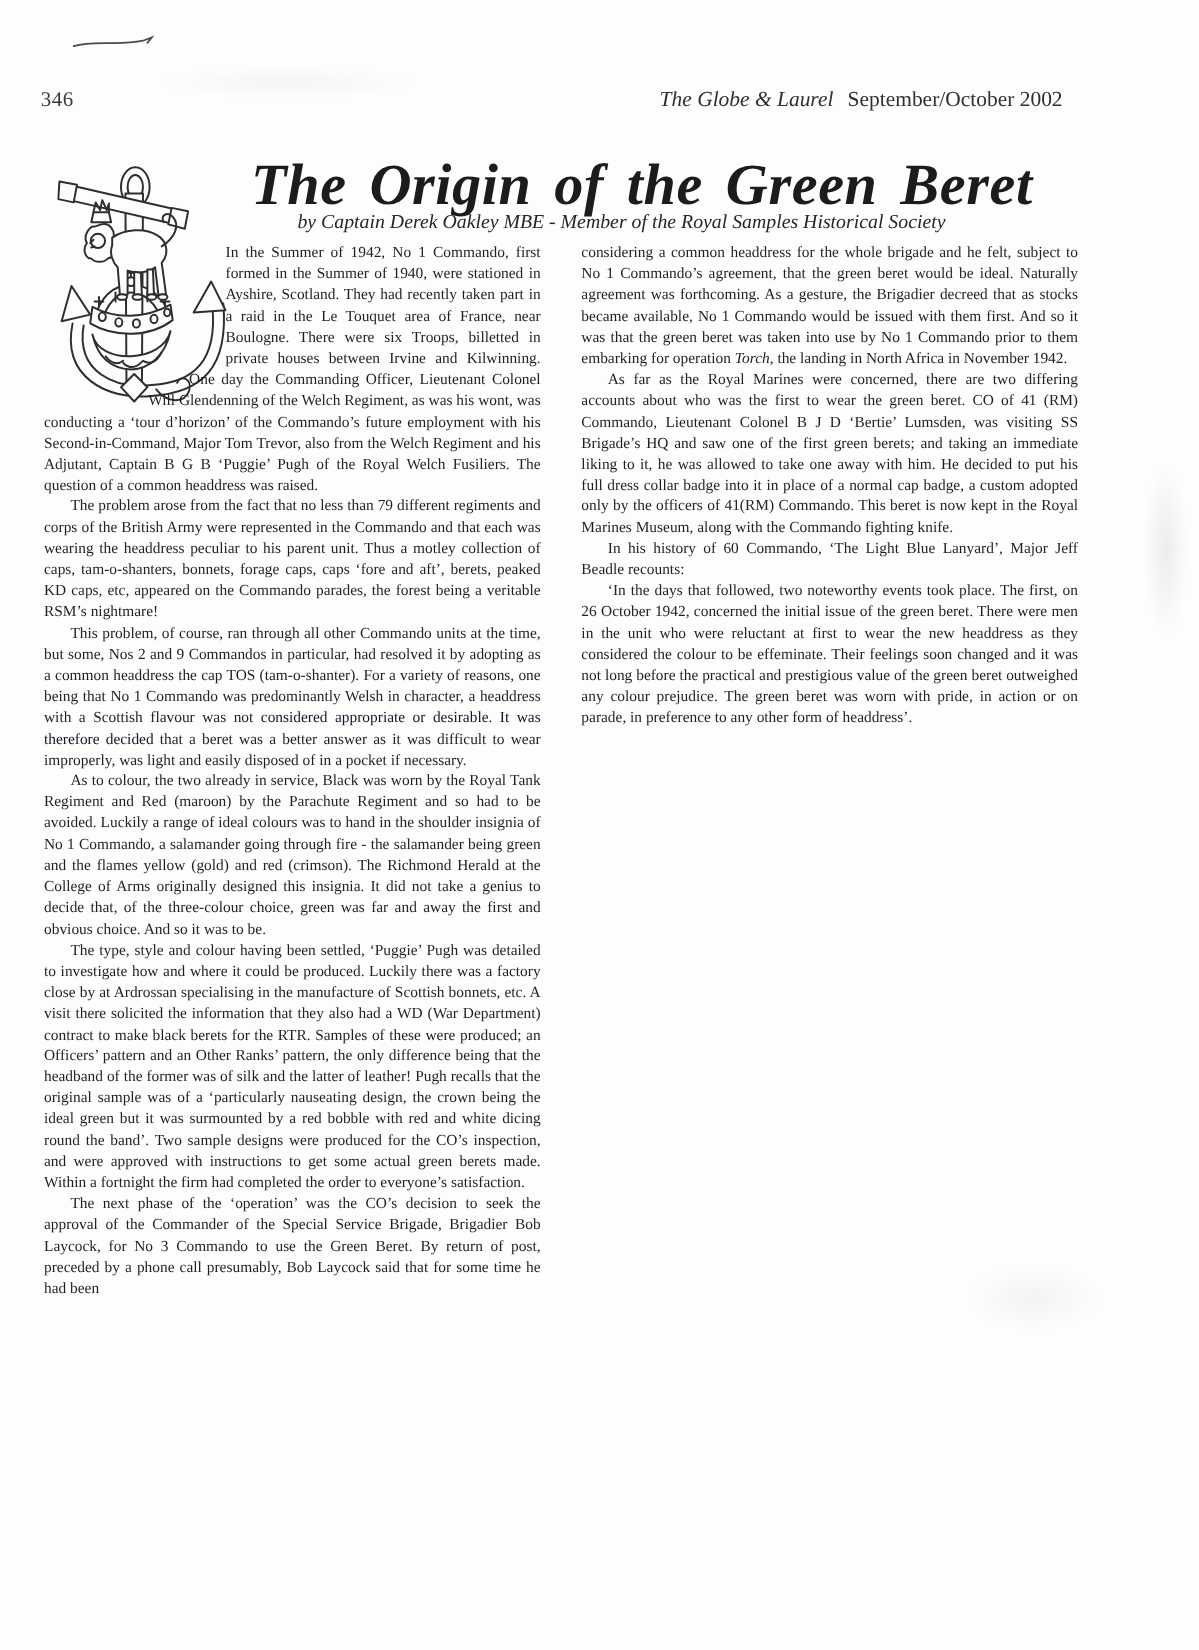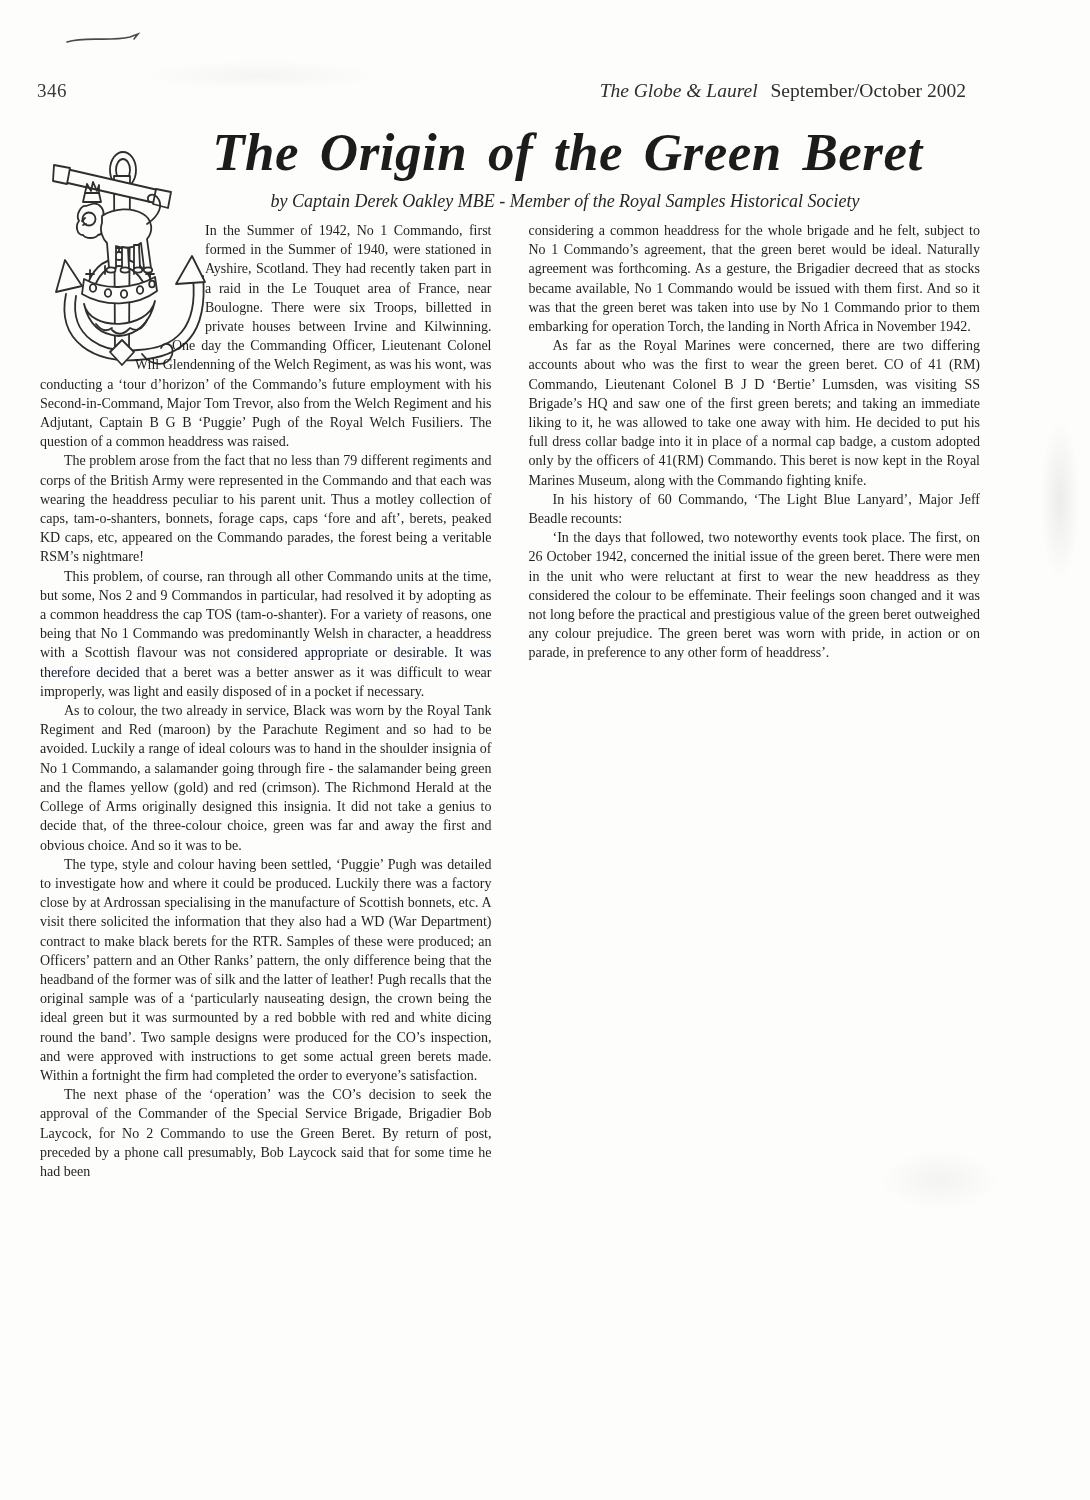--- a/index.html
+++ b/index.html
@@ -97,21 +97,21 @@
   .col p { margin: 0; text-indent: 24px; }
   .col p.no-indent { text-indent: 0; }
   .crest-spacer {
     float: left;
     width: 157px;
     height: 139px;
     margin-right: 8px;
     shape-outside: polygon(0 0, 100% 0, 100% 70%, 72% 88%, 52% 100%, 0 100%);
   }
   .faded { color: #0f172a; }
-  .ital { }
+  .ital { font-style: italic; }
 
   .crest {
     position: absolute;
     left: 52px;
     top: 146px;
     width: 178px;
     height: 224px;
   }
   .crest svg { display: block; width: 100%; height: 100%; }
   .crest path, .crest circle, .crest ellipse, .crest line {
@@ -136,21 +136,21 @@
     <path d="M3,12 C22,6 44,12 66,7 L74,4 L70,9" fill="none" stroke="#4a4a4a" stroke-width="1.6" stroke-linecap="round"></path>
   </svg>
 
   <div class="page-number">346</div>
 
   <div class="journal-line">
     <span class="jt">The Globe &amp; Laurel</span>
     <span class="ji">September/October 2002</span>
   </div>
 
-  <h1 class="article-title" style="margin:0;">The Origin of the Green Beret</h1>
+  <h1 class="article-title" style="margin:16px;">The Origin of the Green Beret</h1>
 
   <div class="article-byline">by Captain Derek Oakley MBE - Member of the Royal Samples Historical Society</div>
 
   <div class="crest">
     <svg viewBox="0 0 178 224">
 
       <ellipse cx="71" cy="24" rx="13" ry="18"></ellipse>
       <ellipse cx="71" cy="24" rx="7" ry="11"></ellipse>
 
       <path class="wfill" d="M62,30 L78,30 L77,206 L63,206 Z"></path>
@@ -208,21 +208,21 @@
   </div>
 
   <div class="columns">
     <div class="col">
       <div class="crest-spacer"></div>
       <p class="no-indent">In the Summer of 1942, No 1 Commando, first formed in the Summer of 1940, were stationed in Ayshire, Scotland. They had recently taken part in a raid in the Le Touquet area of France, near Boulogne. There were six Troops, billetted in private houses between Irvine and Kilwinning. One day the Commanding Officer, Lieutenant Colonel Will Glendenning of the Welch Regiment, as was his wont, was conducting a ‘tour d’horizon’ of the Commando’s future employment with his Second-in-Command, Major Tom Trevor, also from the Welch Regiment and his Adjutant, Captain B G B ‘Puggie’ Pugh of the Royal Welch Fusiliers. The question of a common headdress was raised.</p>
       <p>The problem arose from the fact that no less than 79 different regiments and corps of the British Army were represented in the Commando and that each was wearing the headdress peculiar to his parent unit. Thus a motley collection of caps, tam-o-shanters, bonnets, forage caps, caps ‘fore and aft’, berets, peaked KD caps, etc, appeared on the Commando parades, the forest being a veritable RSM’s nightmare!</p>
       <p><span>This problem, of course, ran through all other Commando units at the time, but some, Nos 2 and 9 Commandos in particular, had resolved it by adopting as a common headdress the cap TOS (tam-o-shanter). For a variety of reasons, one being that No 1 Commando was predominantly Welsh in character, a headdress with a Scottish flavour was not </span><span class="faded">considered appropriate or desirable. It was therefore decided </span><span>that a beret was a better answer as it was difficult to wear improperly, was light and easily disposed of in a pocket if necessary.</span></p>
       <p>As to colour, the two already in service, Black was worn by the Royal Tank Regiment and Red (maroon) by the Parachute Regiment and so had to be avoided. Luckily a range of ideal colours was to hand in the shoulder insignia of No 1 Commando, a salamander going through fire - the salamander being green and the flames yellow (gold) and red (crimson). The Richmond Herald at the College of Arms originally designed this insignia. It did not take a genius to decide that, of the three-colour choice, green was far and away the first and obvious choice. And so it was to be.</p>
       <p>The type, style and colour having been settled, ‘Puggie’ Pugh was detailed to investigate how and where it could be produced. Luckily there was a factory close by at Ardrossan specialising in the manufacture of Scottish bonnets, etc. A visit there solicited the information that they also had a WD (War Department) contract to make black berets for the RTR. Samples of these were produced; an Officers’ pattern and an Other Ranks’ pattern, the only difference being that the headband of the former was of silk and the latter of leather! Pugh recalls that the original sample was of a ‘particularly nauseating design, the crown being the ideal green but it was surmounted by a red bobble with red and white dicing round the band’. Two sample designs were produced for the CO’s inspection, and were approved with instructions to get some actual green berets made. Within a fortnight the firm had completed the order to everyone’s satisfaction.</p>
-      <p>The next phase of the ‘operation’ was the CO’s decision to seek the approval of the Commander of the Special Service Brigade, Brigadier Bob Laycock, for No 2 Commando to use the Green Beret. By return of post, preceded by a phone call presumably, Bob Laycock said that for some time he had been</p>
+      <p>The next phase of the ‘operation’ was the CO’s decision to seek the approval of the Commander of the Special Service Brigade, Brigadier Bob Laycock, for No 3 Commando to use the Green Beret. By return of post, preceded by a phone call presumably, Bob Laycock said that for some time he had been</p>
     </div>
     <div class="col">
       <p class="no-indent"><span>considering a common headdress for the whole brigade and he felt, subject to No 1 Commando’s agreement, that the green beret would be ideal. Naturally agreement was forthcoming. As a gesture, the Brigadier decreed that as stocks became available, No 1 Commando would be issued with them first. And so it was that the green beret was taken into use by No 1 Commando prior to them embarking for operation </span><span class="ital">Torch</span><span>, the landing in North Africa in November 1942.</span></p>
       <p>As far as the Royal Marines were concerned, there are two differing accounts about who was the first to wear the green beret. CO of 41 (RM) Commando, Lieutenant Colonel B J D ‘Bertie’ Lumsden, was visiting SS Brigade’s HQ and saw one of the first green berets; and taking an immediate liking to it, he was allowed to take one away with him. He decided to put his full dress collar badge into it in place of a normal cap badge, a custom adopted only by the officers of 41(RM) Commando. This beret is now kept in the Royal Marines Museum, along with the Commando fighting knife.</p>
       <p>In his history of 60 Commando, ‘The Light Blue Lanyard’, Major Jeff Beadle recounts:</p>
       <p>‘In the days that followed, two noteworthy events took place. The first, on 26 October 1942, concerned the initial issue of the green beret. There were men in the unit who were reluctant at first to wear the new headdress as they considered the colour to be effeminate. Their feelings soon changed and it was not long before the practical and prestigious value of the green beret outweighed any colour prejudice. The green beret was worn with pride, in action or on parade, in preference to any other form of headdress’.</p>
     </div>
   </div>
 
 </div>

